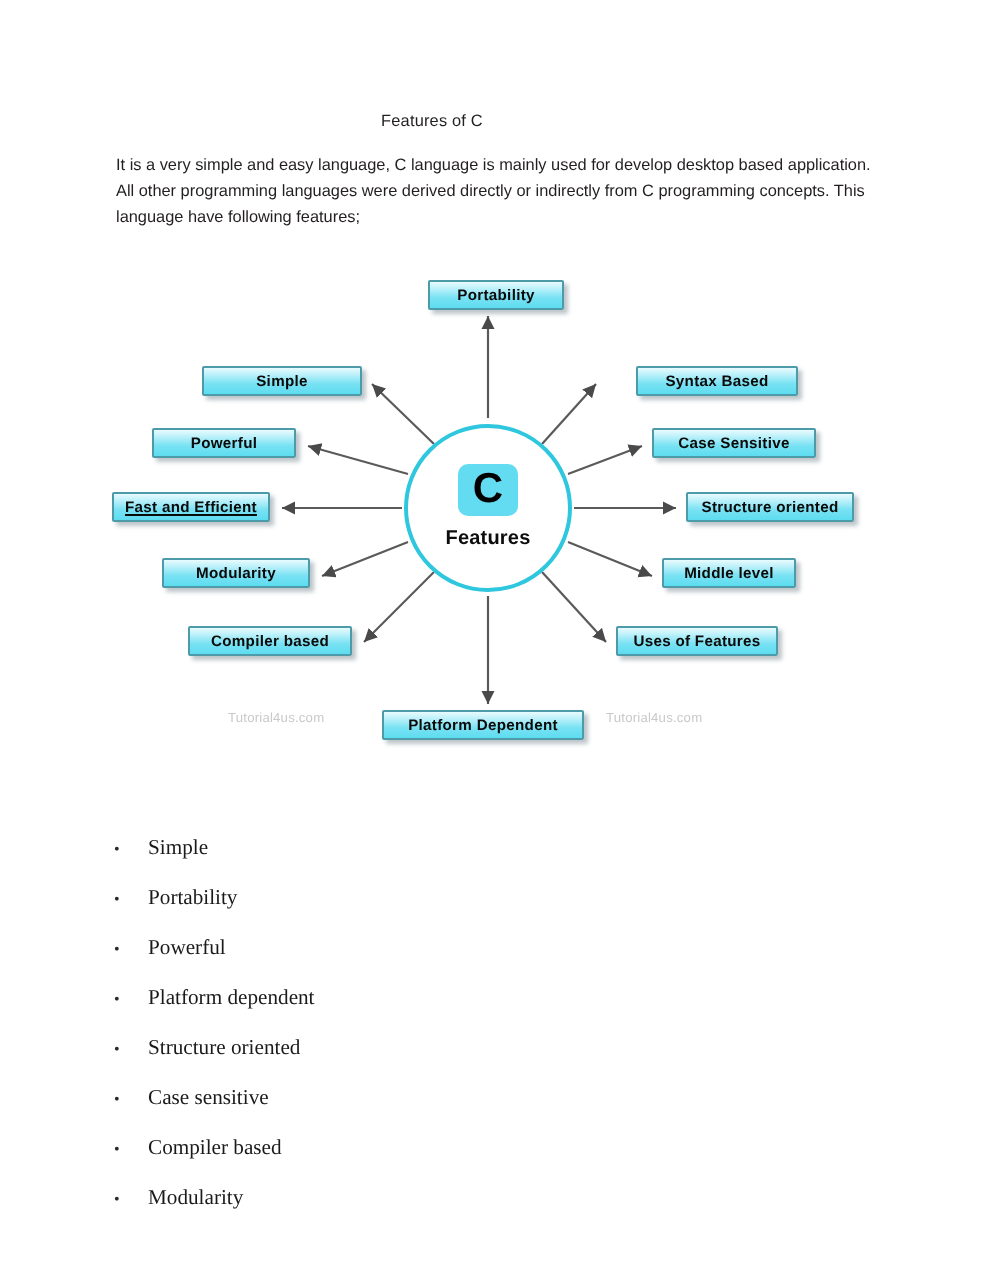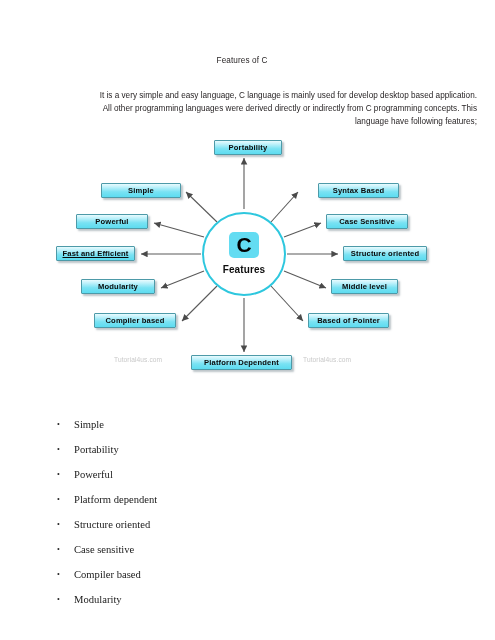--- a/index.html
+++ b/index.html
@@ -18,33 +18,31 @@
   
   #page-title {
     position: absolute;
     top: 56px;
     left: 0;
     width: 432px;
     text-align: center;
     font-size: 8.2px;
     color: #231f20;
     letter-spacing: 0.1px;
-    padding-left: 26px;
   }
 
   #intro-paragraph {
     position: absolute;
-    top: 89px;
+    top: 76px;
     left: 58px;
     width: 384px;
     font-size: 8.2px;
     line-height: 13.2px;
     color: #231f20;
-    text-align: right;
-    margin-left: 35px;
+    text-align: left;
   }
 
   
   #diagram {
     position: absolute;
     top: 134px;
     left: 46px;
     width: 404px;
     height: 238px;
   }
@@ -185,21 +183,21 @@
       <div class="node" style="left: 168px; top: 6px; width: 68px;">Portability</div>
       <div class="node" style="left: 55px; top: 49px; width: 80px;">Simple</div>
       <div class="node" style="left: 272px; top: 49px; width: 81px;">Syntax Based</div>
       <div class="node" style="left: 30px; top: 80px; width: 72px;">Powerful</div>
       <div class="node" style="left: 280px; top: 80px; width: 82px;">Case Sensitive</div>
       <div class="node" style="left: 10px; top: 112px; width: 79px; text-decoration: underline;">Fast and Efficient</div>
       <div class="node" style="left: 297px; top: 112px; width: 84px;">Structure oriented</div>
       <div class="node" style="left: 35px; top: 145px; width: 74px;">Modularity</div>
       <div class="node" style="left: 285px; top: 145px; width: 67px;">Middle level</div>
       <div class="node" style="left: 48px; top: 179px; width: 82px;">Compiler based</div>
-      <div class="node" style="left: 262px; top: 179px; width: 81px;">Based of Pointer</div>
+      <div class="node" style="left: 262px; top: 179px; width: 81px;">Uses of Features</div>
       <div class="node" style="left: 145px; top: 221px; width: 101px;">Platform Dependent</div>
     </div>
 
   <div id="hub">
     <div id="hub-badge">C</div>
     <div id="hub-label">Features</div>
   </div>
 
   <div id="watermark-layer">
       <div class="watermark" style="left: 68px; top: 222px;">Tutorial4us.com</div>

